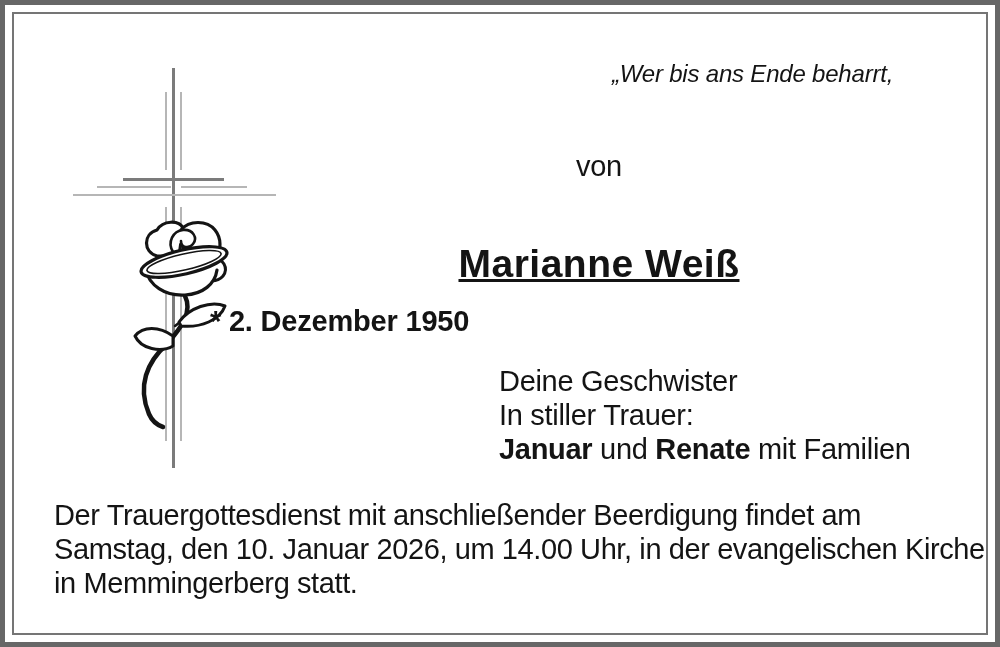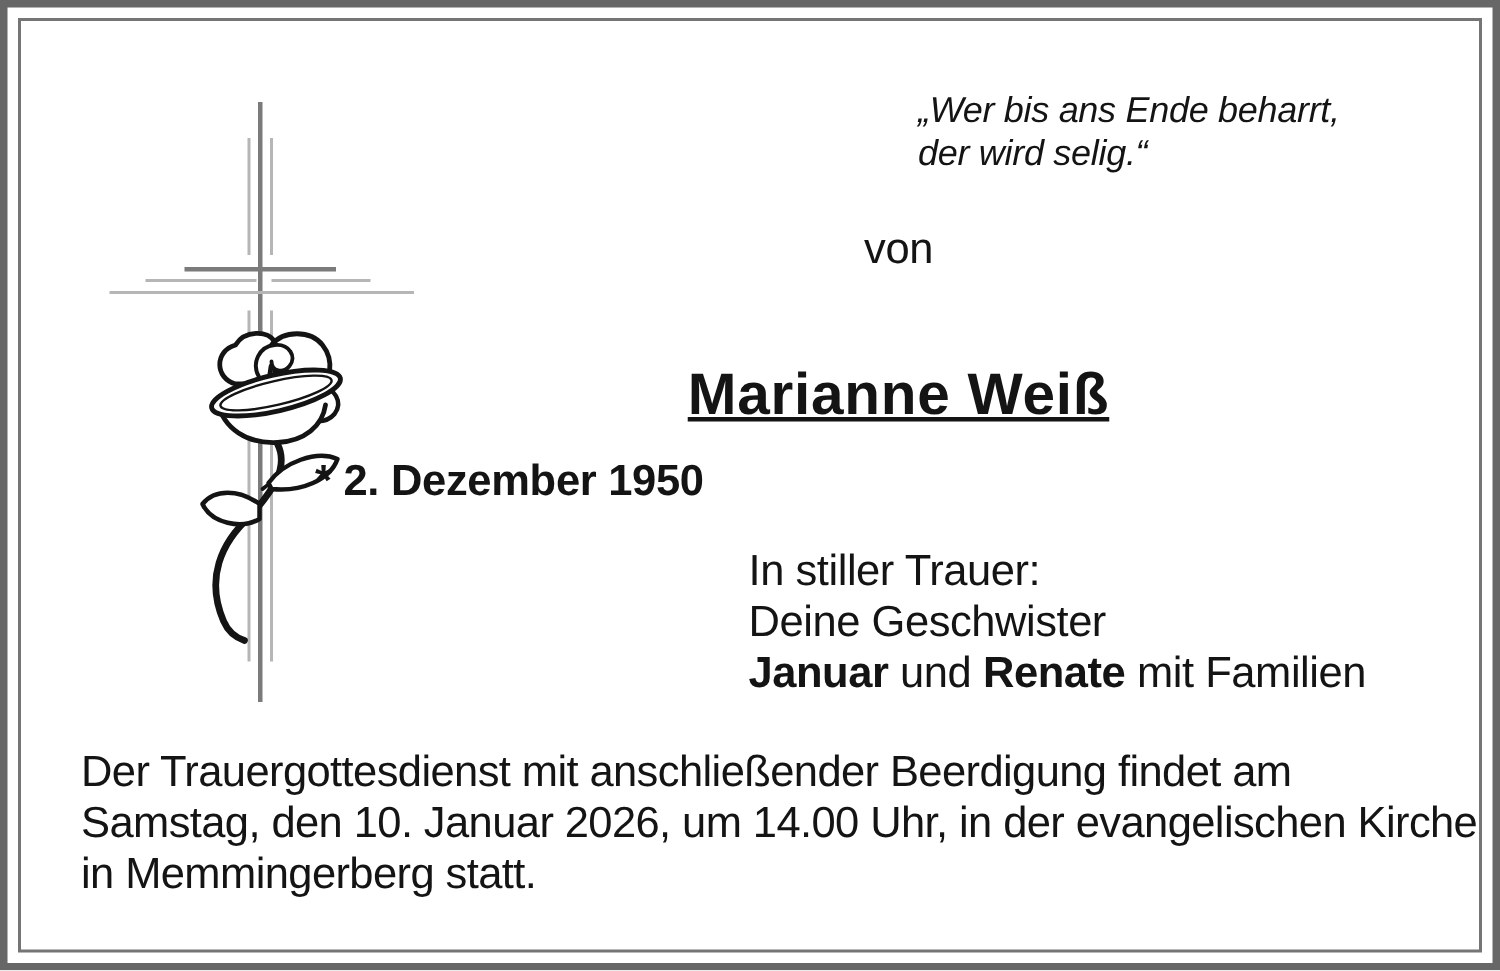--- a/index.html
+++ b/index.html
@@ -101,36 +101,35 @@
     <path d="M22 52 C26 70 42 80 62 79 C80 78 92 68 94 54" fill="#ffffff" stroke-width="3.2"></path>
 
     <g transform="rotate(-13 61 46)">
       <ellipse cx="61" cy="46" rx="44" ry="12" fill="#ffffff" stroke-width="3.2"></ellipse>
       <ellipse cx="61" cy="46" rx="38" ry="8" fill="none" stroke-width="1.6"></ellipse>
     </g>
   </svg>
 
   <div class="quote">
     <div>„Wer bis ans Ende beharrt,</div>
-    <div>der wird selig.“</div>
   </div>
 
   <div class="intro">
     <div>von</div>
   </div>
 
   <div class="name">Marianne Weiß</div>
 
   <div class="dates">
     <span>* 2. Dezember 1950</span>
   </div>
 
   <div class="mourners">
+    <div>Deine Geschwister</div>
     <div>In stiller Trauer:</div>
-    <div>Deine Geschwister</div>
     <div><span class="bold">Januar</span><span> und </span><span class="bold">Renate</span><span> mit Familien</span></div>
   </div>
 
   <div class="funeral">
     <div>Der Trauergottesdienst mit anschließender Beerdigung findet am</div>
     <div>Samstag, den 10. Januar 2026, um 14.00 Uhr, in der evangelischen Kirche</div>
     <div>in Memmingerberg statt.</div>
   </div>
 
 </div>

